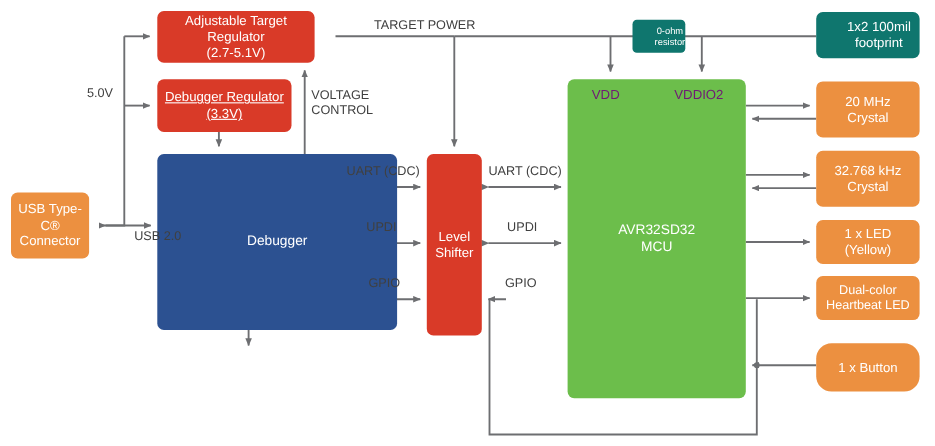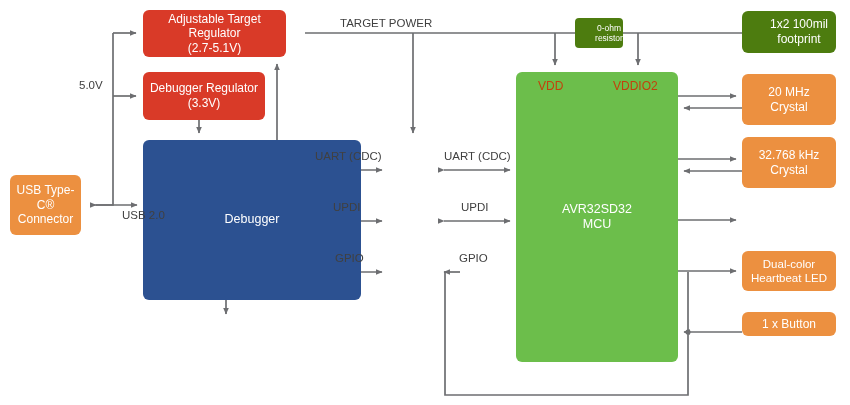--- a/index.html
+++ b/index.html
@@ -27,40 +27,40 @@
     border-radius:6px;
     line-height:1.22;
     z-index:3;
     padding:2px 4px;
     white-space:pre-line;
   }
   .blk.red{background:#d93a28;}
   .blk.blue{background:#2c5191;}
   .blk.green{background:#6cbe4b;}
   .blk.orange{background:#ec9040;}
-  .blk.lblue{background:#4d7c0f;padding-left:24px;}
+  .blk.lblue{background:#0f766e;padding-left:24px;}
 
   
   #wires{
     position:absolute;
     left:0;top:0;
     width:850px;height:405px;
     z-index:2;
   }
   
   .lbl{
     position:absolute;
     color:#404040;
     font-size:11.5px;
     white-space:nowrap;
     z-index:4;
   }
   .pin{
     position:absolute;
-    color:#c2410c;
+    color:#701a75;
     font-size:12px;
     white-space:nowrap;
     z-index:5;
   }
 </style>
 </head>
 <body>
 
 <div id="canvas">
 
@@ -122,57 +122,63 @@
 
     <circle cx="688" cy="332" r="2.6" fill="#6d6e71"></circle>
   </svg>
 
   <div class="blk orange" style="left:10px; top:175px; width:71px; height:60px; font-size:12px;">USB Type-C®
 Connector</div>
 
   <div class="blk red" style="left:143px; top:10px; width:143px; height:47px; font-size:12px;">Adjustable Target Regulator
 (2.7-5.1V)</div>
 
-  <div class="blk red" style="left:143px; top:72px; width:122px; height:48px; font-size:12px;">Debugger Regulator
+  <div class="blk red" style="left:143px; top:72px; width:122px; height:48px; font-size:12px;text-decoration:underline;">Debugger Regulator
 (3.3V)</div>
 
   <div class="blk blue" style="left:143px; top:140px; width:218px; height:160px; font-size:12.5px;">Debugger</div>
 
 
+  <div class="blk red" style="left:388px; top:140px; width:50px; height:165px; font-size:12px;">Level
+Shifter</div>
 
   <div class="blk lblue" style="left:575px; top:18px; width:48px; height:30px; font-size:8.5px; border-radius:4px;">0-ohm
 resistor</div>
 
   <div class="blk green" style="left:516px; top:72px; width:162px; height:290px; font-size:12.5px;">AVR32SD32
 MCU</div>
 
   <div class="blk lblue" style="left:742px; top:11px; width:94px; height:42px; font-size:12px;">1x2 100mil
 footprint</div>
 
   <div class="blk orange" style="left:742px; top:74px; width:94px; height:51px; font-size:12px;">20 MHz
 Crystal</div>
 
   <div class="blk orange" style="left:742px; top:137px; width:94px; height:51px; font-size:12px;">32.768 kHz
 Crystal</div>
 
+  <div class="blk orange" style="left:742px; top:200px; width:94px; height:40px; font-size:12px;">1 x LED
+(Yellow)</div>
 
   <div class="blk orange" style="left:742px; top:251px; width:94px; height:40px; font-size:11.5px;">Dual-color
 Heartbeat LED</div>
 
-  <div class="blk orange" style="left:742px; top:312px; width:94px; height:24px; font-size:12px;">1 x Button</div>
+  <div class="blk orange" style="left:742px; top:312px; width:94px; height:44px; font-size:12px;border-radius:14px;">1 x Button</div>
 
   <div class="pin" style="left:538px; top:79px;">VDD</div>
   <div class="pin" style="left:613px; top:79px;">VDDIO2</div>
 
   <div class="lbl" style="left:79px; top:79px;">5.0V</div>
 
   <div class="lbl" style="left:96px; top:209px;margin-left:26px;">USB 2.0</div>
 
   <div class="lbl" style="left:340px; top:17px;">TARGET POWER</div>
 
+  <div class="lbl" style="left:283px; top:80px; line-height:1.25; white-space:pre-line;">VOLTAGE
+CONTROL</div>
 
   <div class="lbl" style="left:315px; top:150px;">UART (CDC)</div>
   <div class="lbl" style="left:444px; top:150px;">UART (CDC)</div>
 
   <div class="lbl" style="left:333px; top:201px;">UPDI</div>
   <div class="lbl" style="left:461px; top:201px;">UPDI</div>
 
   <div class="lbl" style="left:335px; top:252px;">GPIO</div>
   <div class="lbl" style="left:459px; top:252px;">GPIO</div>
 

